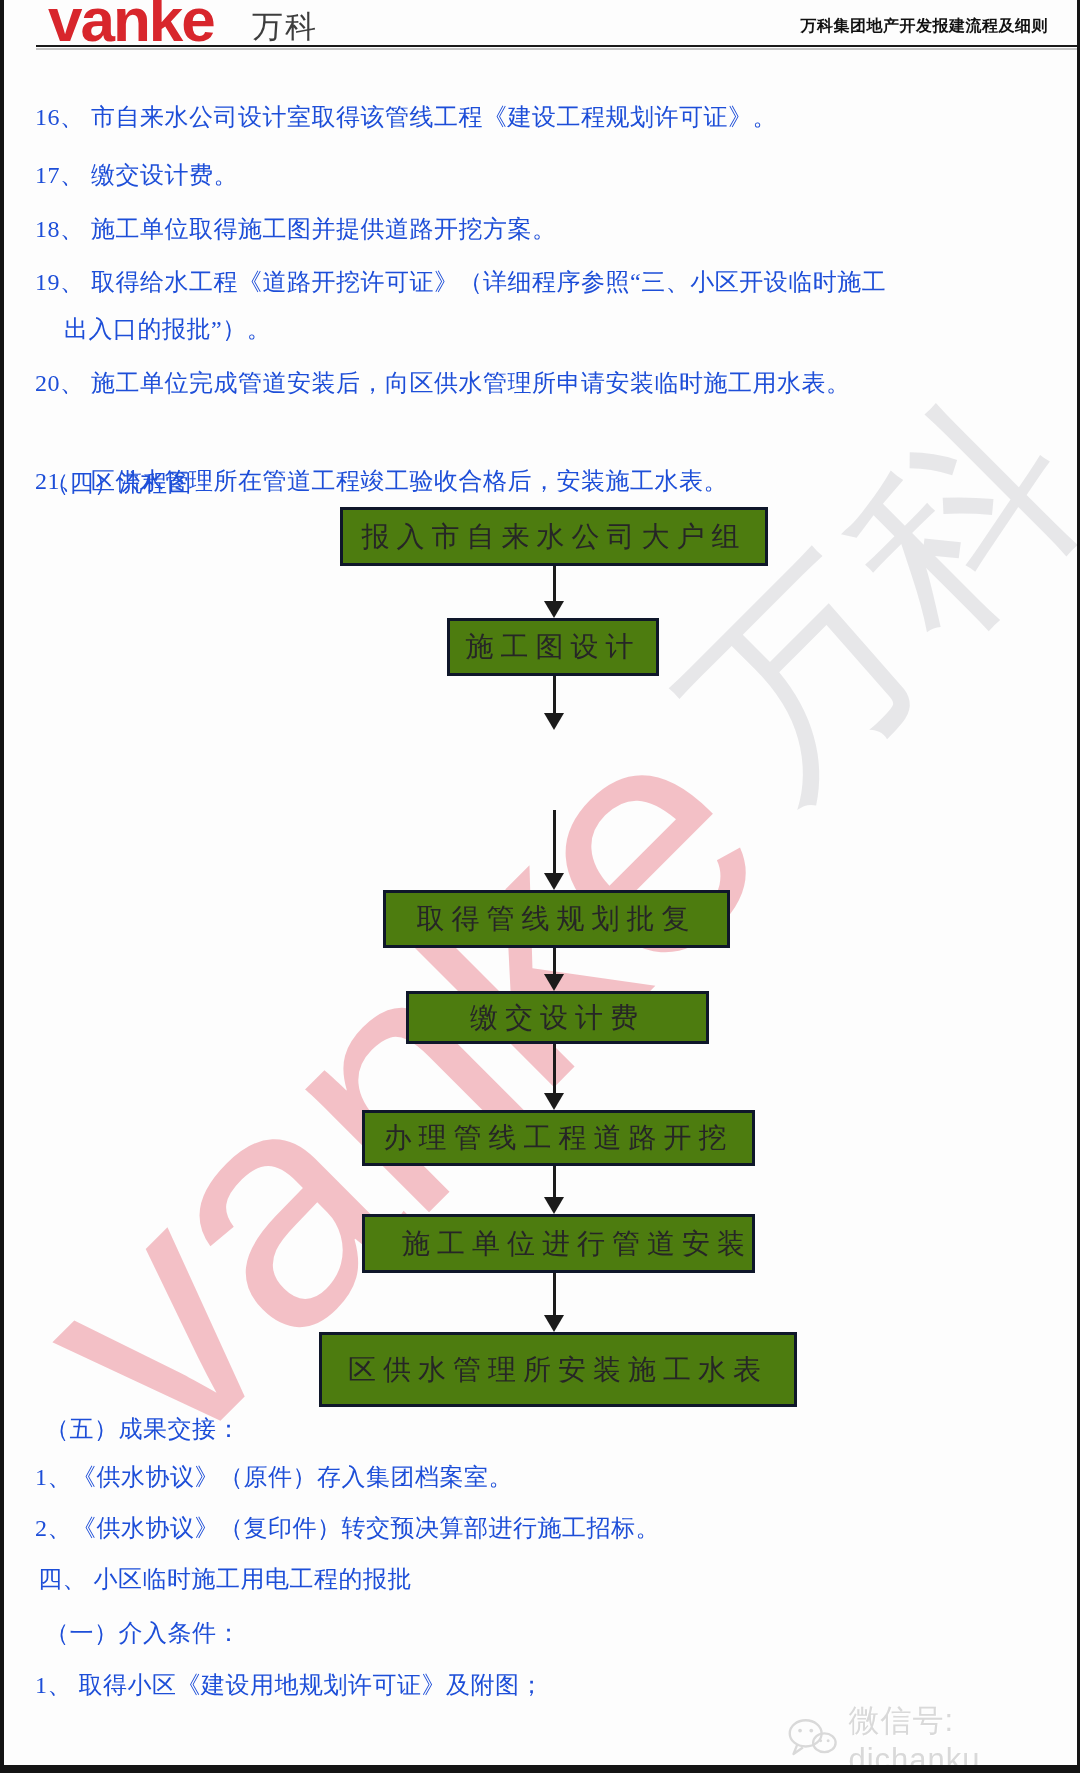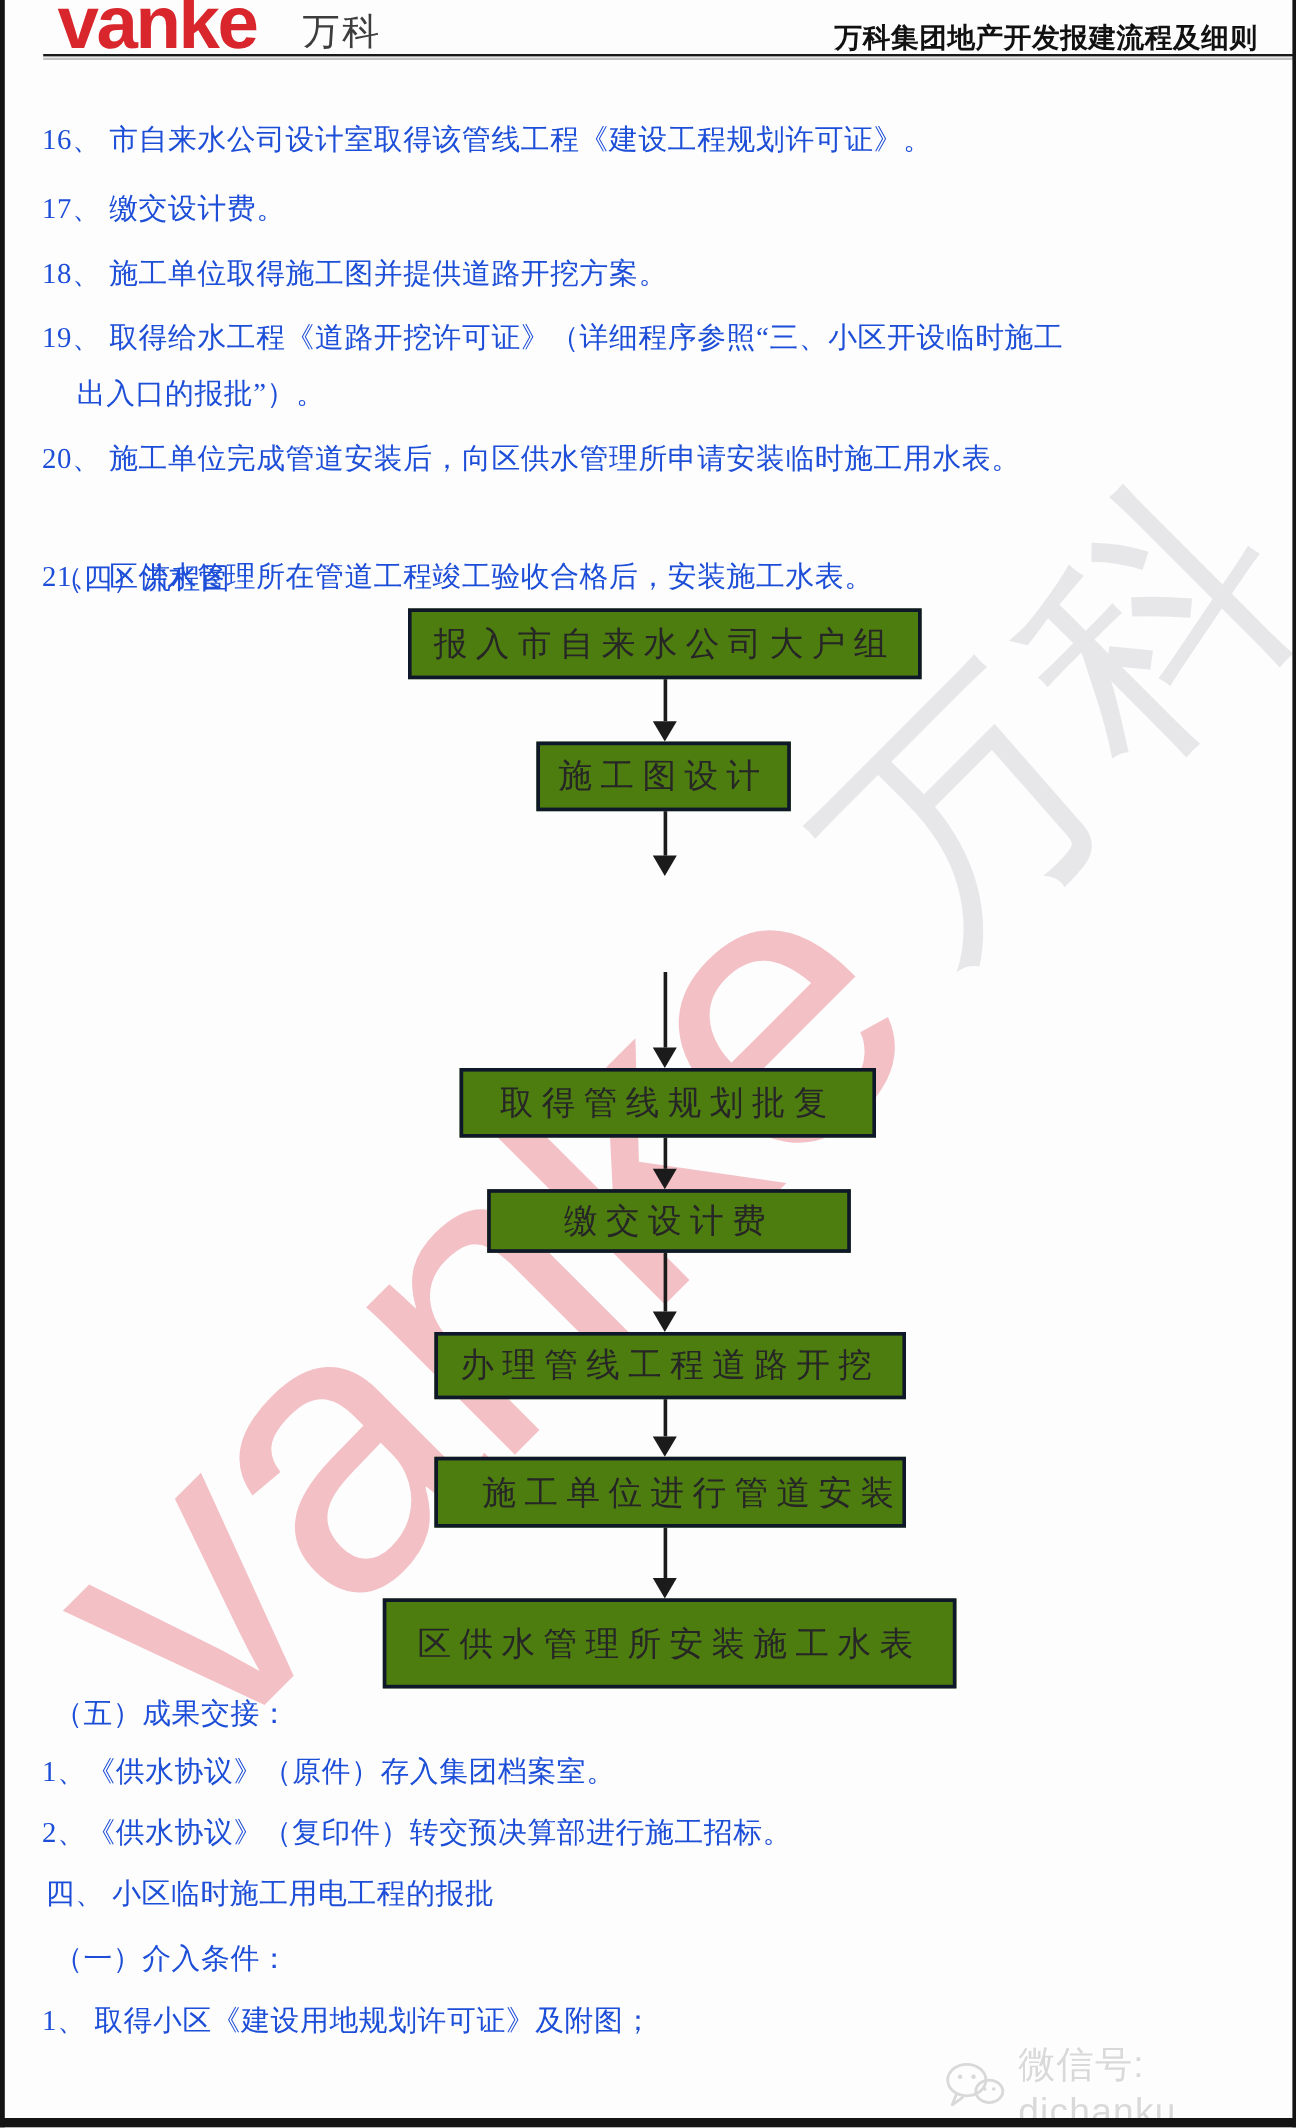--- a/index.html
+++ b/index.html
@@ -44,21 +44,21 @@
     font-size:62px;font-weight:bold;letter-spacing:-2px;
     color:#d8262c;z-index:3;
   }
   .logo-cjk{
     position:absolute;left:252px;top:6px;
     font-family:"Liberation Sans","DejaVu Sans",sans-serif;
     font-size:31px;color:#3d3d3d;letter-spacing:2px;z-index:3;
   }
   .doc-title{
     position:absolute;right:32px;top:16px;
-    font-size:23px;font-weight:bold;color:#111;
+    font-size:16px;font-weight:bold;color:#111;
     letter-spacing:0.5px;z-index:3;
   }
   .header-rule{
     position:absolute;left:36px;top:45px;width:1044px;height:2px;
     background:#1a1a1a;z-index:3;
     box-shadow:0 3px 0 rgba(90,90,90,0.35);
   }
 
   
   .line{

